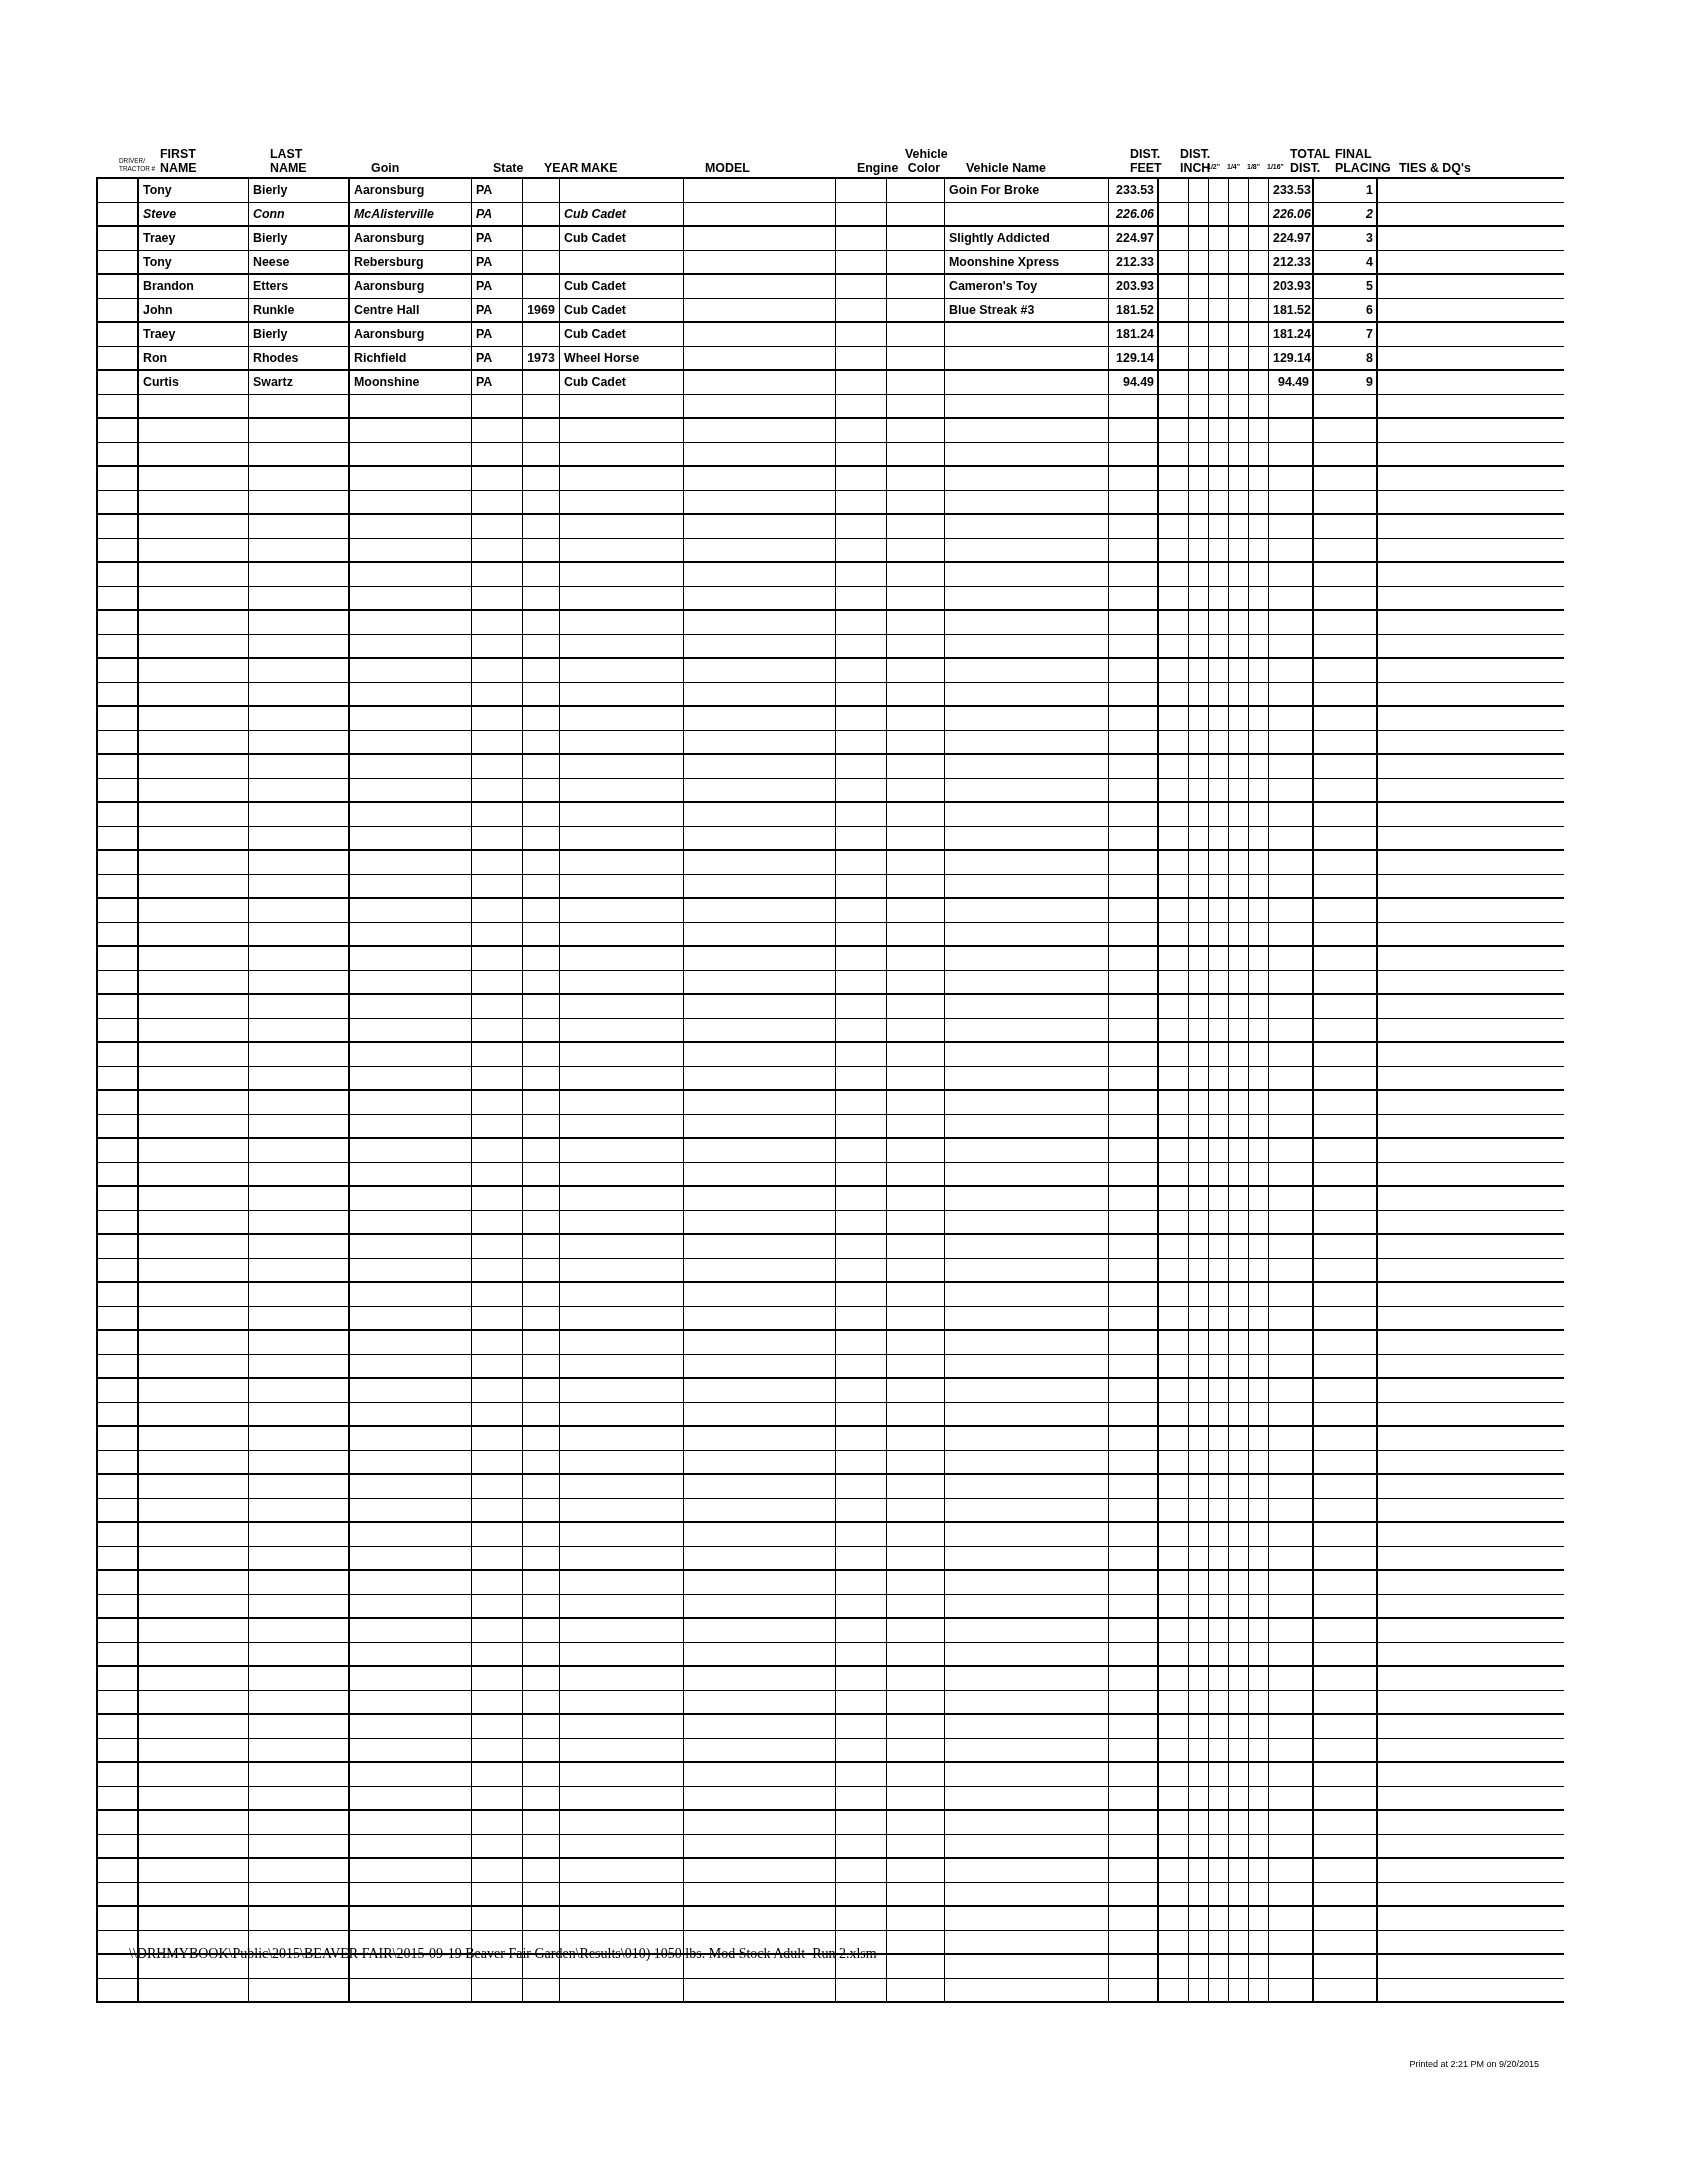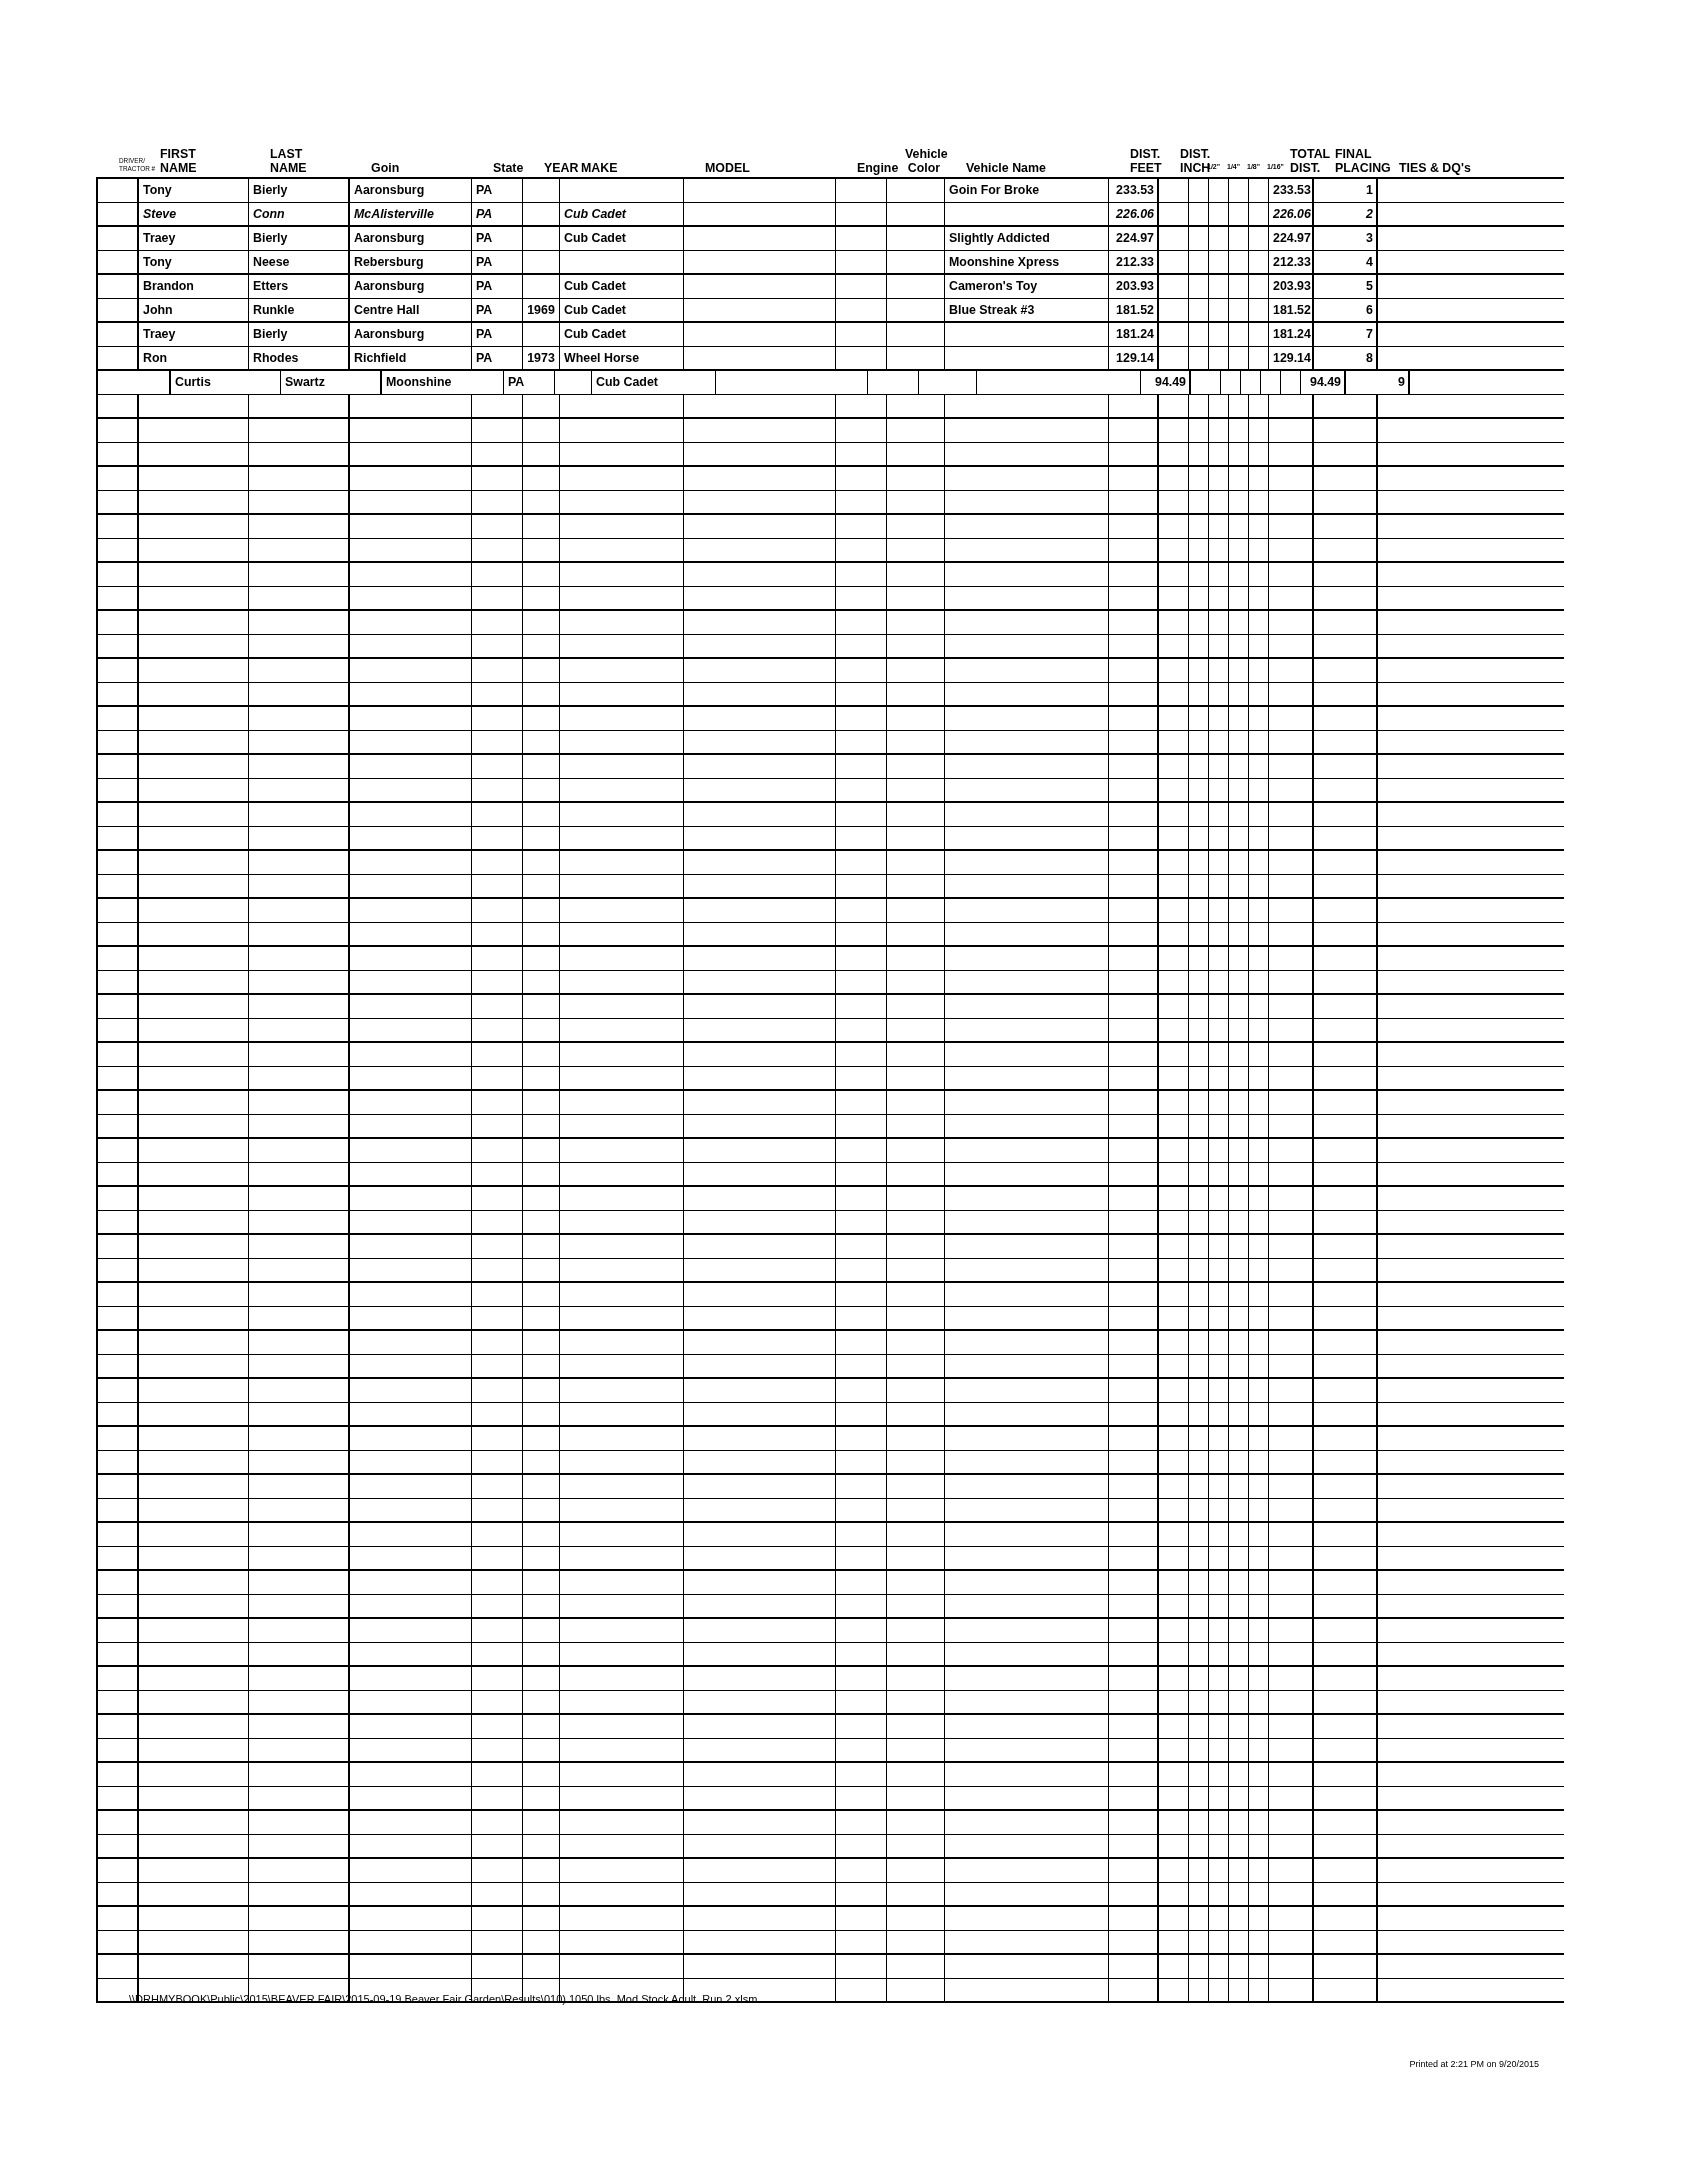--- a/index.html
+++ b/index.html
@@ -27,21 +27,21 @@
   .cell {
     box-sizing:border-box; border-right:1px solid #000;
     font-weight:bold; font-size:12.4px; line-height:22px;
     padding:0 3px 0 4px; overflow:hidden; white-space:nowrap;
   }
   .cell.v2  { border-right-width:2px; }
   .cell.num { text-align:right; }
   .cell.ctr { text-align:center; padding:0 1px; }
   .cell.lastc { border-right:none; }
   .footer-left {
-    position:absolute; left:129px; top:1993px; font-size:11px; white-space:pre; color:#000;
+    position:absolute; left:129px; top:1946px; font-size:14px; white-space:pre; color:#000;font-family:Liberation Serif, serif;
   }
   .footer-right {
     position:absolute; right:144px; top:2059px; font-size:9px; white-space:pre; color:#000;
   }
 </style>
 </head>
 <body>
 
 <div class="page">
 
@@ -246,21 +246,21 @@
           <div class="cell num v2">129.14</div>
           <div class="cell num"></div>
           <div class="cell ctr"></div>
           <div class="cell ctr"></div>
           <div class="cell ctr"></div>
           <div class="cell ctr"></div>
           <div class="cell num v2">129.14</div>
           <div class="cell num v2">8</div>
           <div class="cell lastc"></div>
         </div>
-        <div class="row" style="grid-template-columns: 41px 110px 101px 122px 51px 37px 124px 152px 51px 58px 164px 50px 30px 20px 20px 20px 20px 45px 64px 188px; padding-left: 32px;">
+        <div class="row" style="grid-template-columns: 41px 110px 101px 122px 51px 37px 124px 152px 51px 58px 164px 50px 30px 20px 20px 20px 20px 45px 64px 188px;">
           <div class="cell v2"></div>
           <div class="cell ">Curtis</div>
           <div class="cell v2">Swartz</div>
           <div class="cell ">Moonshine</div>
           <div class="cell ">PA</div>
           <div class="cell ctr"></div>
           <div class="cell ">Cub Cadet</div>
           <div class="cell "></div>
           <div class="cell "></div>
           <div class="cell "></div>

